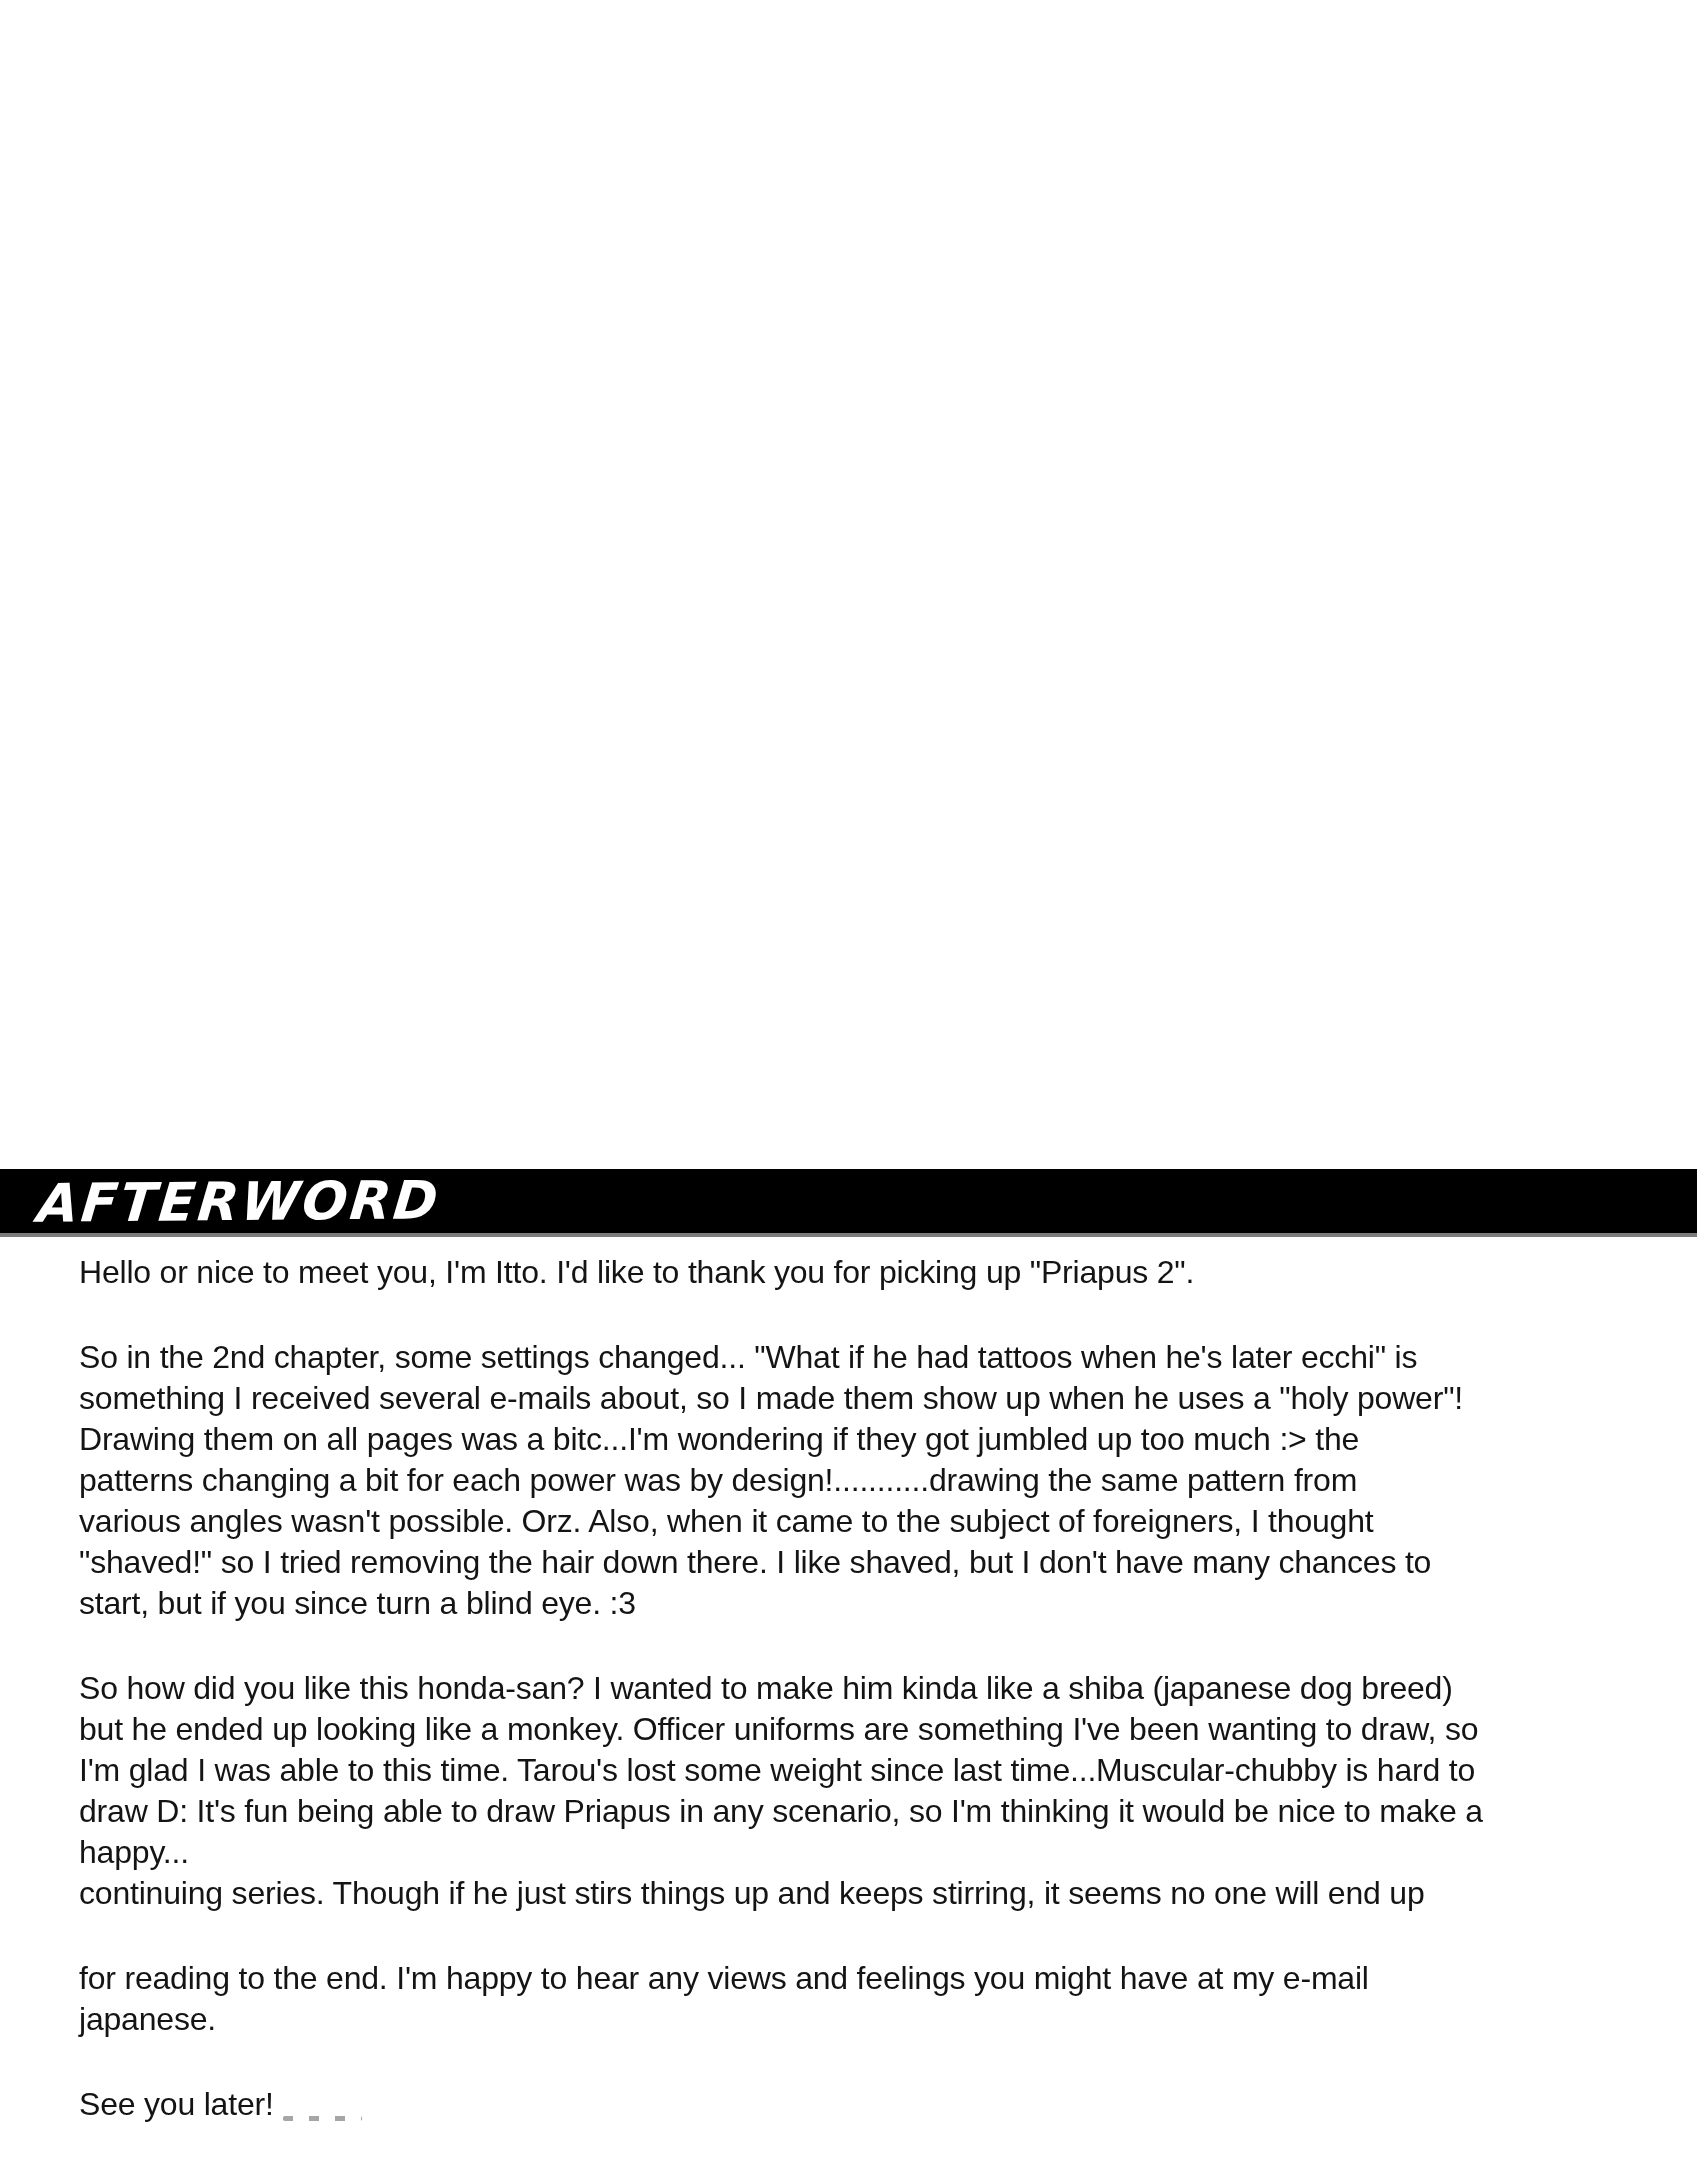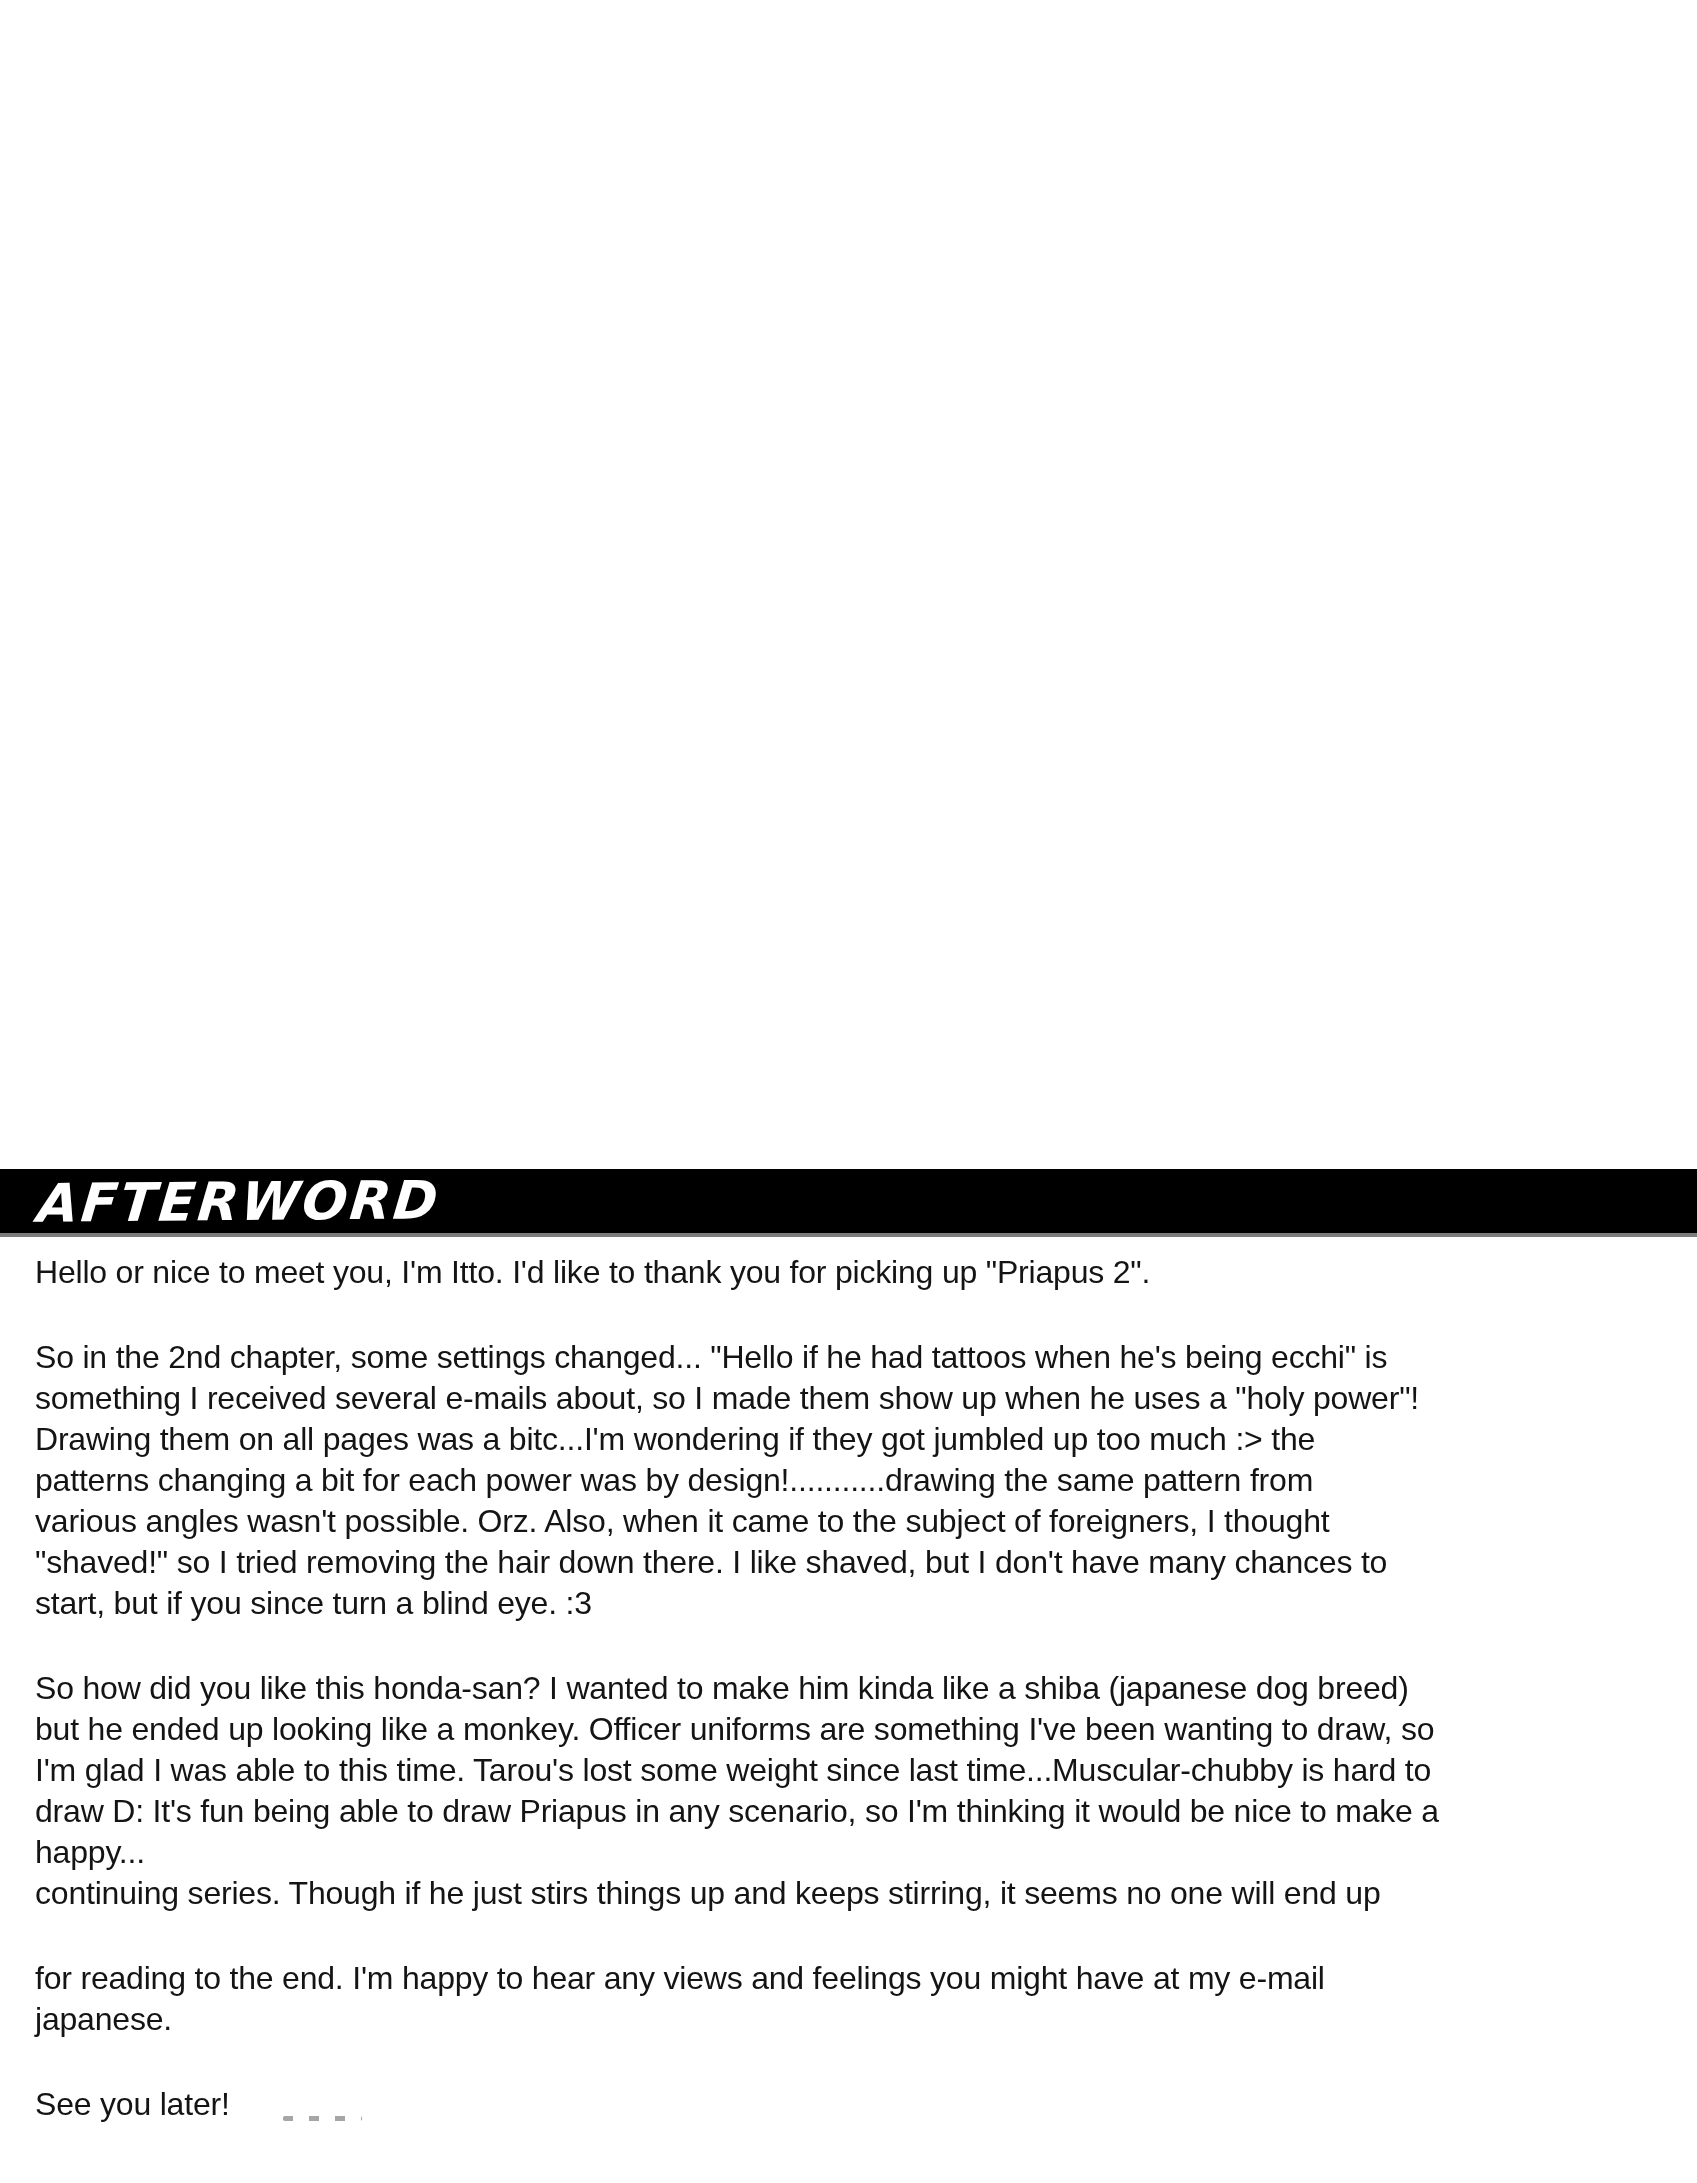--- a/index.html
+++ b/index.html
@@ -40,21 +40,21 @@
     white-space:nowrap;
   }
   .afterword-text{
     position:absolute;left:35px;top:1252px;width:1642px;
     color:var(--body-text);
     font-size:32px;
     line-height:41px;
     letter-spacing:-0.2px;
   }
   .afterword-text p{margin:0 0 44px 0;}
-  .line{white-space:nowrap;}
+  .line{white-space:nowrap;margin-left:44px;}
   .smudge{
     position:absolute;left:283px;top:2116px;width:79px;height:4.8px;
     background:repeating-linear-gradient(90deg, var(--smudge-color) 0 10.5px, transparent 10.5px 26px);
     opacity:.55;
     filter:blur(0.7px);
     border-radius:1.7px;
   }
 </style>
 </head>
 <body>
@@ -65,21 +65,21 @@
     <span class="afterword-title">AFTERWORD</span>
   </div>
 
   <div class="afterword-text">
 
     <p>
       <span class="line">Hello or nice to meet you, I'm Itto. I'd like to thank you for picking up "Priapus 2".</span>
     </p>
 
     <p>
-      <span class="line" style="display:block">So in the 2nd chapter, some settings changed... "Hello if he had tattoos when he's being ecchi" is</span>
+      <span class="line" style="display:block">So in the 2nd chapter, some settings changed... "What if he had tattoos when he's later ecchi" is</span>
       <span class="line" style="display:block">something I received several e-mails about, so I made them show up when he uses a "holy power"!</span>
       <span class="line" style="display:block">Drawing them on all pages was a bitc...I'm wondering if they got jumbled up too much :&gt; the</span>
       <span class="line" style="display:block">patterns changing a bit for each power was by design!...........drawing the same pattern from</span>
       <span class="line" style="display:block">various angles wasn't possible. Orz. Also, when it came to the subject of foreigners, I thought</span>
       <span class="line" style="display:block">"shaved!" so I tried removing the hair down there. I like shaved, but I don't have many chances to</span>
       <span class="line" style="display:block">start, but if you since turn a blind eye. :3</span>
     </p>
 
     <p>
       <span class="line" style="display:block">So how did you like this honda-san? I wanted to make him kinda like a shiba (japanese dog breed)</span>

